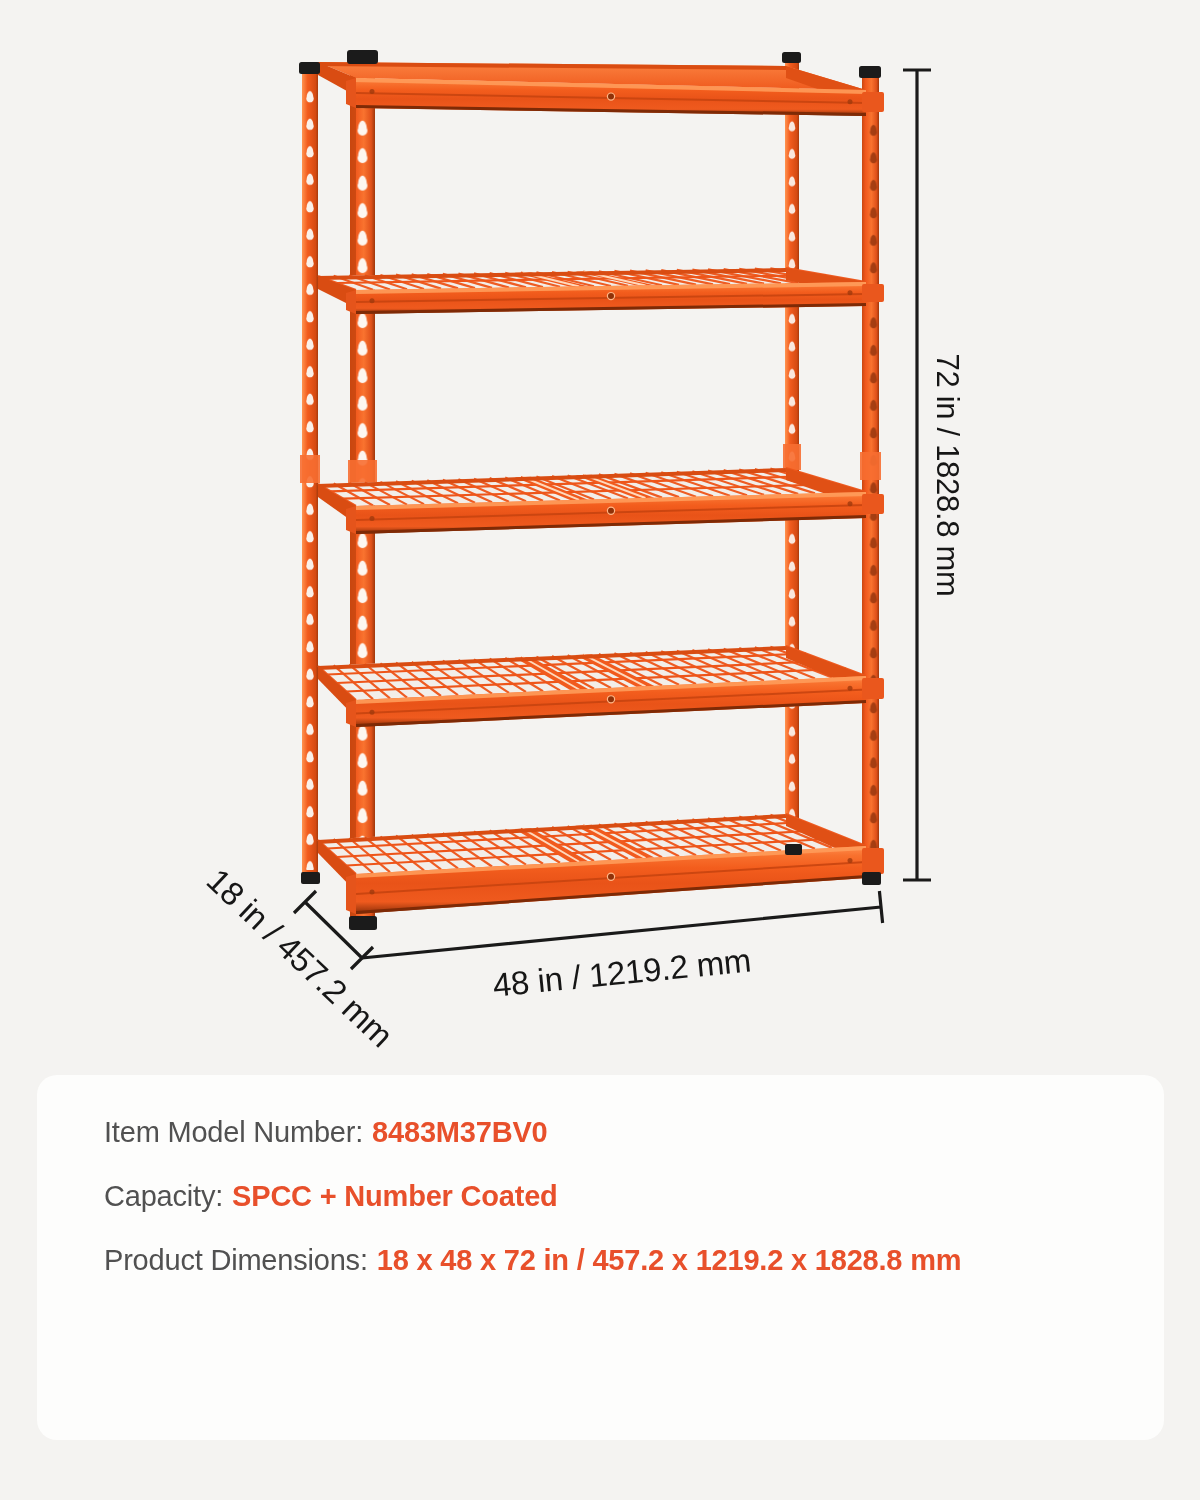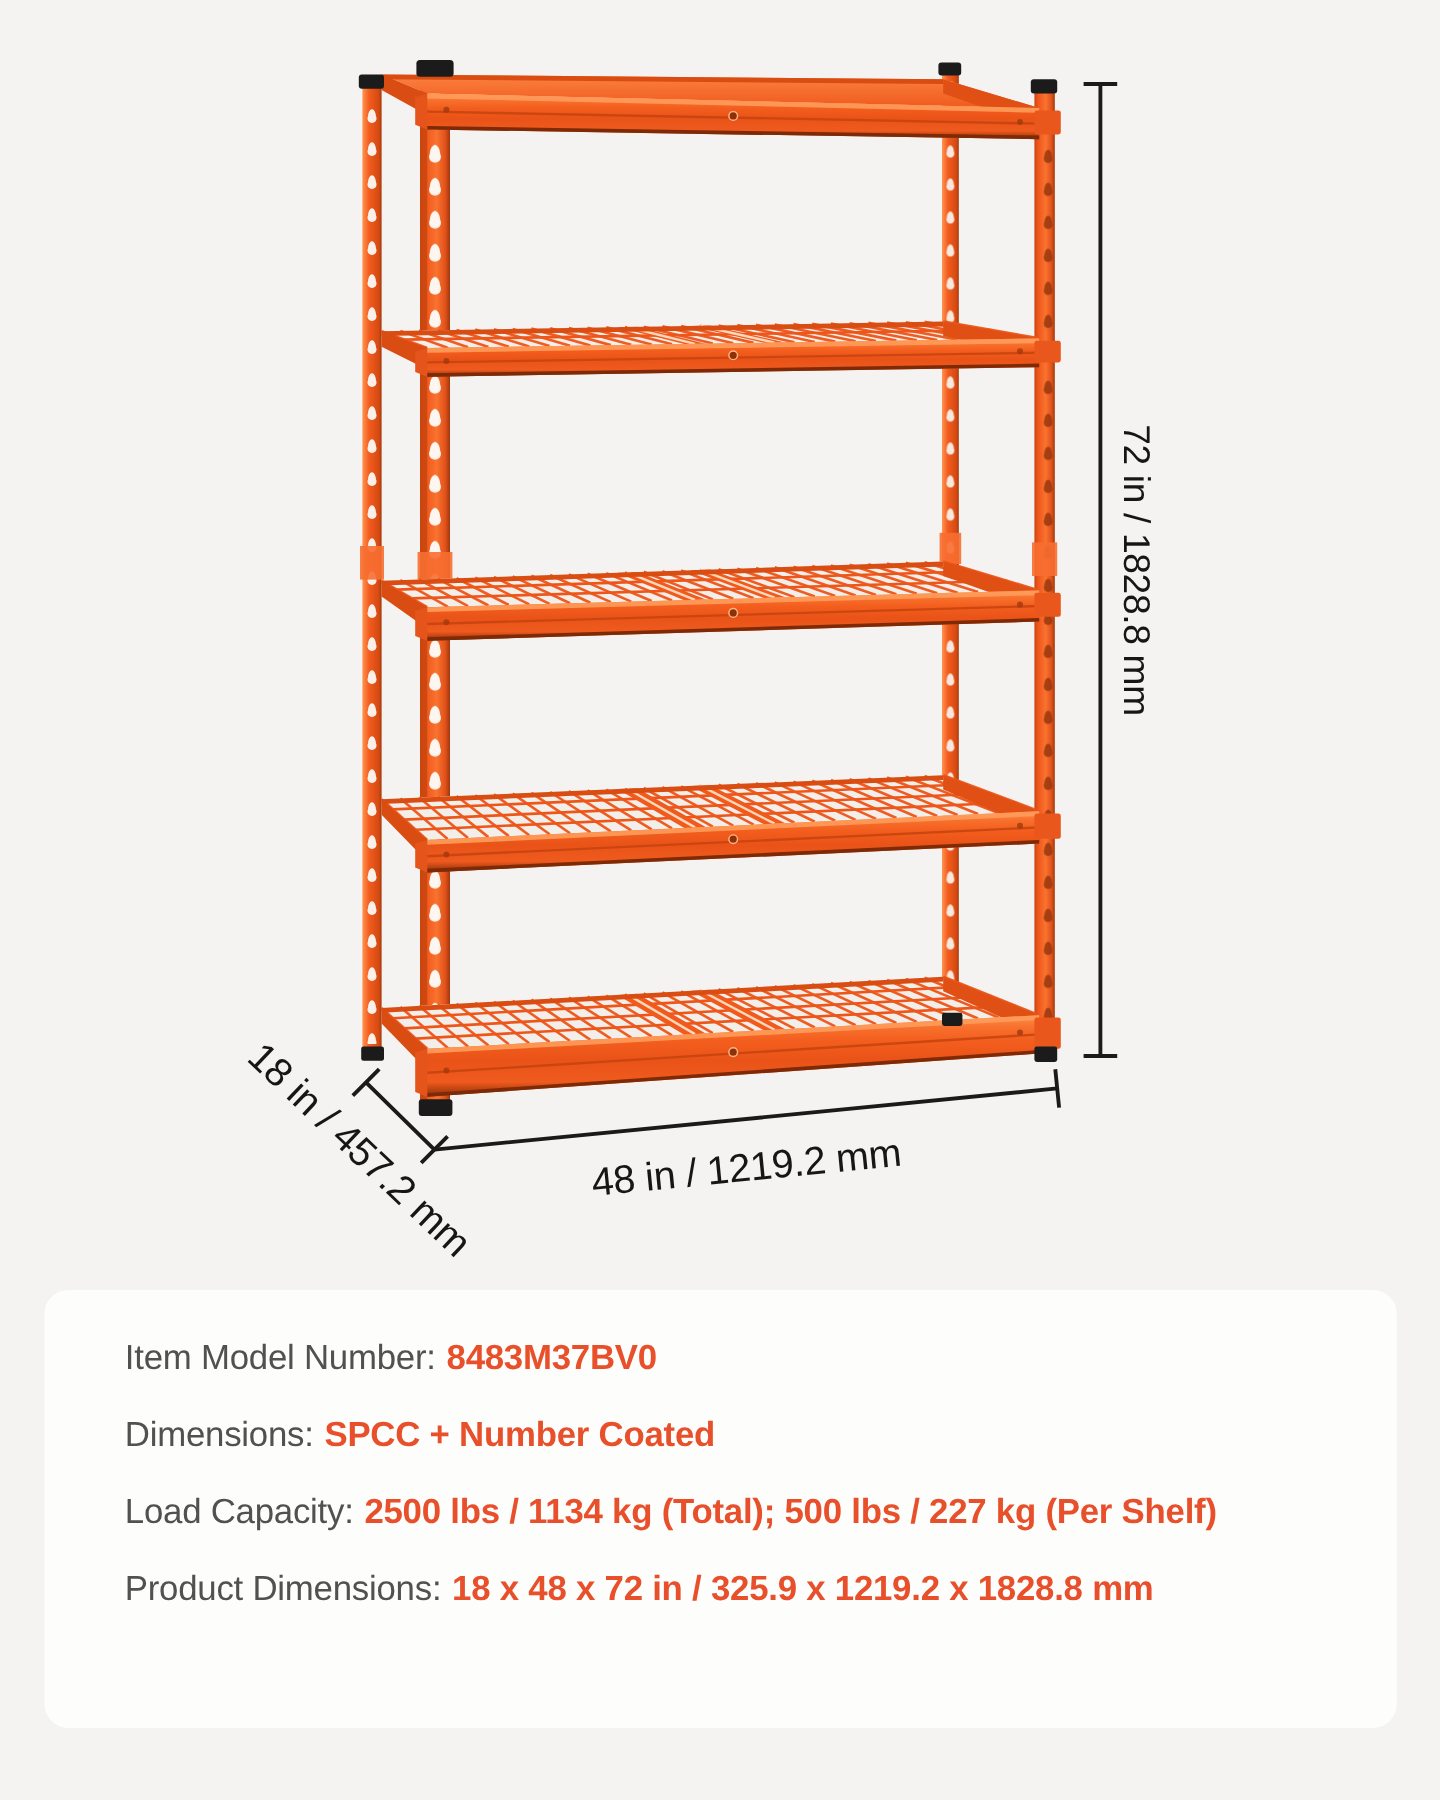--- a/index.html
+++ b/index.html
@@ -329,23 +329,20 @@
   <text class="dim-text vert" x="937" y="475" text-anchor="middle" transform="rotate(90 937 475)">72 in / 1828.8 mm</text>
   <text class="dim-text" x="623" y="984" text-anchor="middle" transform="rotate(-5.6 623 984)">48 in / 1219.2 mm</text>
   <text class="dim-text" x="292" y="966" text-anchor="middle" transform="rotate(43.5 292 966)">18 in / 457.2 mm</text>
 </svg>
 
 <div class="spec-panel">
   <div class="spec-row">
     <span class="spec-label">Item Model Number:</span><span class="spec-value">8483M37BV0</span>
   </div>
   <div class="spec-row">
-    <span class="spec-label">Dimensions:</span><span class="spec-value">SPCC + Number Coated</span>
+    <span class="spec-label">Capacity:</span><span class="spec-value">SPCC + Number Coated</span>
   </div>
   <div class="spec-row">
-    <span class="spec-label">Load Capacity:</span><span class="spec-value">2500 lbs / 1134 kg (Total); 500 lbs / 227 kg (Per Shelf)</span>
-  </div>
-  <div class="spec-row">
-    <span class="spec-label">Product Dimensions:</span><span class="spec-value">18 x 48 x 72 in / 325.9 x 1219.2 x 1828.8 mm</span>
+    <span class="spec-label">Product Dimensions:</span><span class="spec-value">18 x 48 x 72 in / 457.2 x 1219.2 x 1828.8 mm</span>
   </div>
 </div>
 
 </div>
 
 </body></html>

